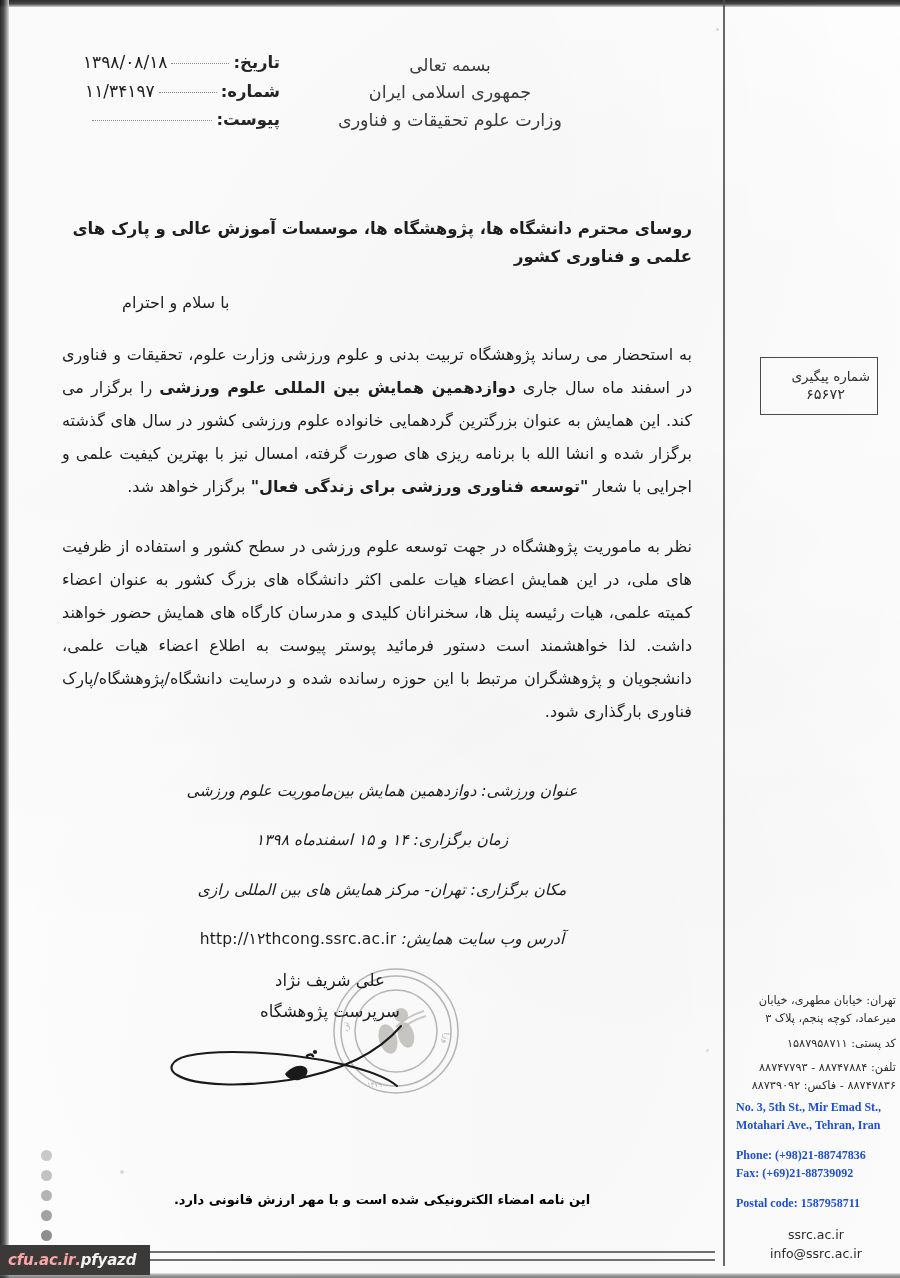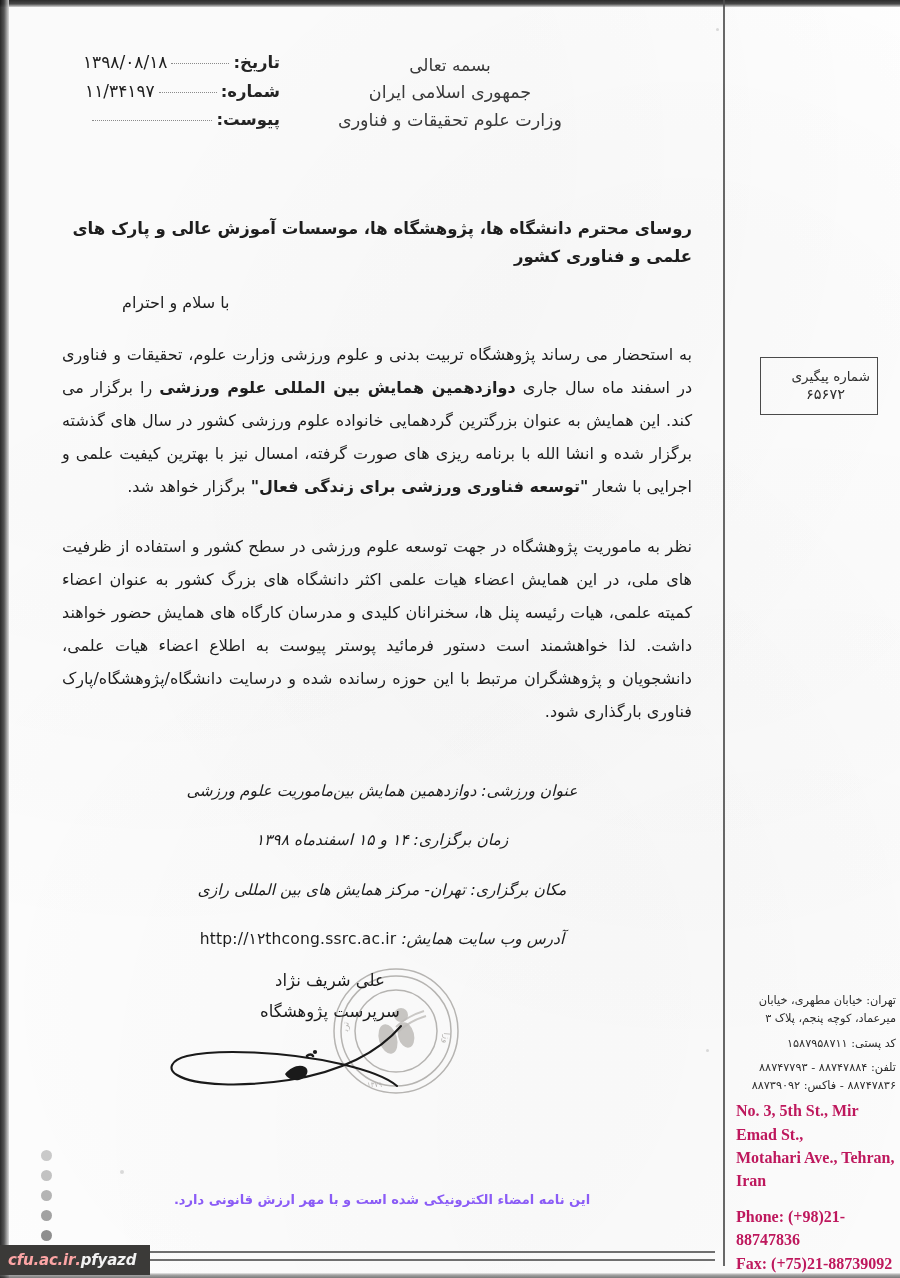--- a/index.html
+++ b/index.html
@@ -134,30 +134,30 @@
   
   .contact{
     position:absolute;left:736px;top:992px;width:160px;
     text-align:right;color:#2b2b2b;
   }
   .c-fa{font-size:11.3px;line-height:1.62;direction:rtl;}
   .c-fa .cfa-line{white-space:nowrap;}
   .c-gap{height:6px;}
   .c-en{
     direction:ltr;text-align:left;font-family:"Liberation Serif","DejaVu Serif",serif;
-    font-size:16px;line-height:1.45;font-weight:bold;color:#be185d;
+    font-size:12px;line-height:1.45;font-weight:bold;color:#1d4ed8;
   }
   .c-web{
     direction:ltr;text-align:center;font-size:12.5px;line-height:1.5;
-    color:#2b2b2b;
+    color:#2b2b2b;margin-top:14px;
   }
   
   .footer-note{
     position:absolute;left:62px;top:1192px;width:640px;
-    direction:rtl;text-align:center;font-size:13px;font-weight:bold;color:#8b5cf6;
+    direction:rtl;text-align:center;font-size:13px;font-weight:bold;color:#000000;
   }
   .dots-col{
     position:absolute;left:38px;top:1150px;width:14px;
   }
   .dots-col i{
     display:block;width:11px;height:11px;border-radius:50%;
     margin-bottom:9px;background:#c9c9c9;
   }
   .dots-col i:nth-child(2){background:#c2c2c2;}
   .dots-col i:nth-child(3){background:#b4b4b4;}
@@ -311,21 +311,21 @@
       <div class="c-gap"></div>
       <div class="cfa-line">تلفن: ۸۸۷۴۷۸۸۴ - ۸۸۷۴۷۷۹۳</div>
       <div class="cfa-line">۸۸۷۴۷۸۳۶ - فاکس: ۸۸۷۳۹۰۹۲</div>
     </div>
     <div class="c-en" style="margin-top:4px;">
       <div>No. 3, 5th St., Mir Emad St.,</div>
       <div>Motahari Ave., Tehran, Iran</div>
     </div>
     <div class="c-en" style="margin-top:13px;">
       <div>Phone: (+98)21-88747836</div>
-      <div>Fax:     (+75)21-88739092</div>
+      <div>Fax:     (+69)21-88739092</div>
     </div>
     <div class="c-en" style="margin-top:13px;">Postal code: 1587958711</div>
     <div class="c-web">
       <div>ssrc.ac.ir</div>
       <div>info@ssrc.ac.ir</div>
     </div>
   </div>
 
   <div class="dots-col">
     <i></i>

